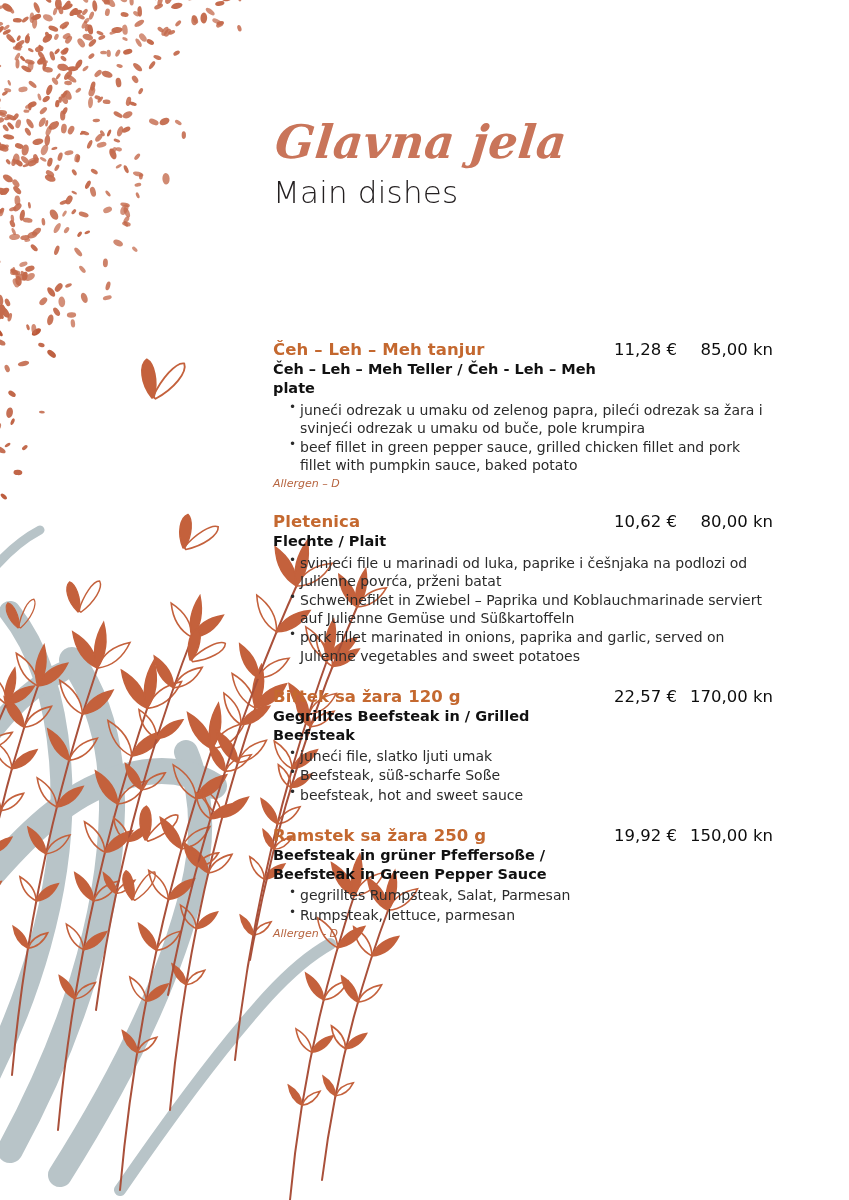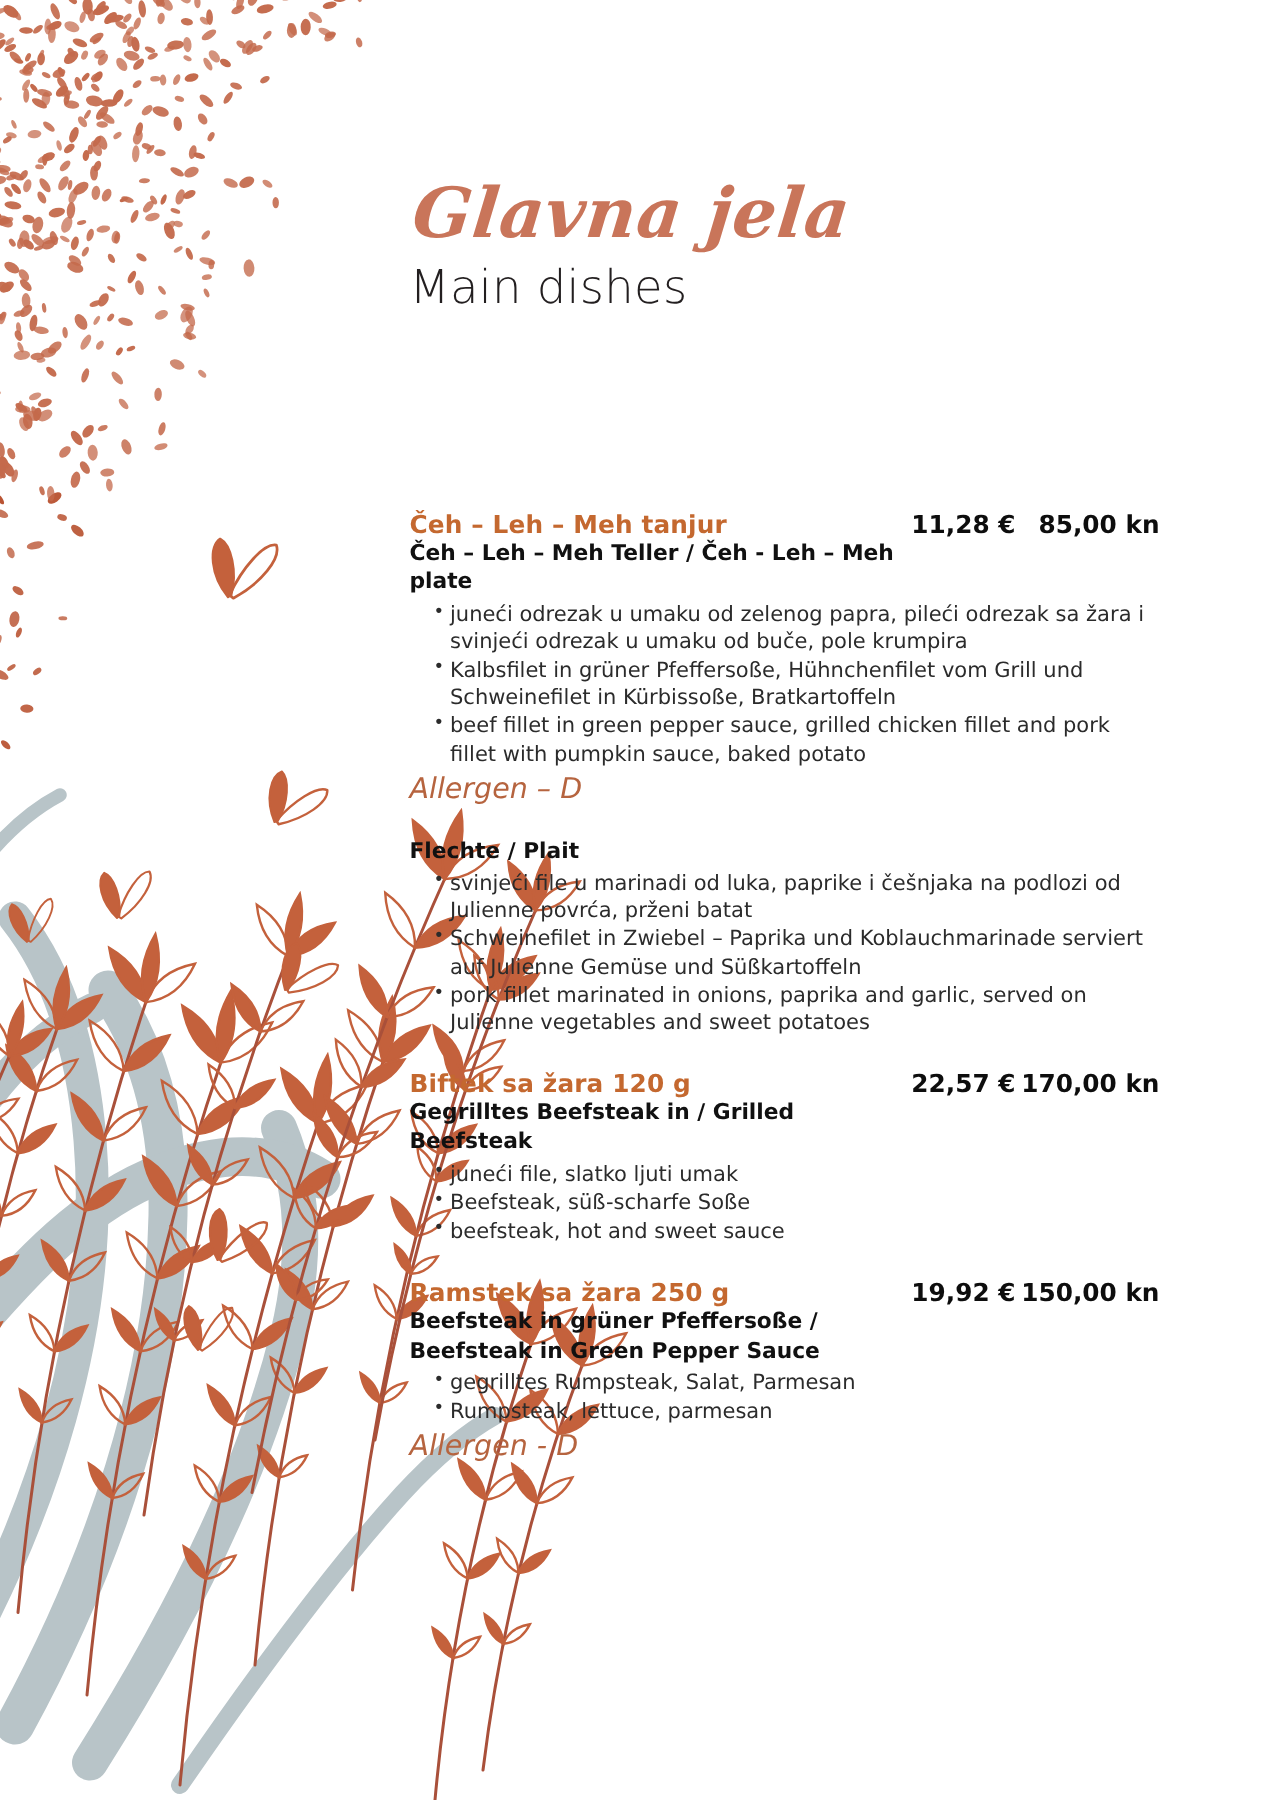--- a/index.html
+++ b/index.html
@@ -83,21 +83,21 @@
     font-size: 16.5px;
     font-weight: 700;
     color: #c4682f;
     letter-spacing: 0.1px;
     white-space: nowrap;
   }
   .prices {
     display: flex;
     align-items: baseline;
     white-space: nowrap;
-    font-weight: 700;
+    font-weight: 400;
     font-size: 16.5px;
     color: #0d0d0d;
   }
   .price-eur {
     width: 86px;
     text-align: right;
   }
   .price-kn {
     width: 96px;
     text-align: right;
@@ -126,21 +126,21 @@
   }
   .desc li:before {
     content: "•";
     position: absolute;
     left: -11px;
     top: -1px;
     font-size: 12px;
     color: #2b2b2b;
   }
   .allergen {
-    font-size: 19px;
+    font-size: 11px;
     font-style: italic;
     color: #b6643f;
     margin-top: 3px;
   }
 </style>
 </head>
 <body>
 
 <div class="page">
 
@@ -762,26 +762,32 @@
           <div class="item-head">
             <div class="item-name">Čeh – Leh – Meh tanjur</div>
             <div class="prices">
               <span class="price-eur">11,28 €</span>
               <span class="price-kn">85,00 kn</span>
             </div>
           </div>
           <div class="item-subtitle">Čeh – Leh – Meh Teller / Čeh - Leh – Meh plate</div>
           <ul class="desc">
             <li>juneći odrezak u umaku od zelenog papra, pileći odrezak sa žara i svinjeći odrezak u umaku od buče, pole krumpira</li>
-            <li>Kalbsfilet in grüner Pfeffersoße, Hühnchenfilet vom Grill und Schweinefilet in Kürbissoße, Bratkartoffeln</li>
             <li>beef fillet in green pepper sauce, grilled chicken fillet and pork fillet with pumpkin sauce, baked potato</li>
           </ul>
           <div class="allergen">Allergen – D</div>
         </div>
         <div class="item">
+          <div class="item-head">
+            <div class="item-name">Pletenica</div>
+            <div class="prices">
+              <span class="price-eur">10,62 €</span>
+              <span class="price-kn">80,00 kn</span>
+            </div>
+          </div>
           <div class="item-subtitle">Flechte / Plait</div>
           <ul class="desc">
             <li>svinjeći file u marinadi od luka, paprike i češnjaka na podlozi od Julienne povrća, prženi batat</li>
             <li>Schweinefilet in Zwiebel – Paprika und Koblauchmarinade serviert auf Julienne Gemüse und Süßkartoffeln</li>
             <li>pork fillet marinated in onions, paprika and garlic, served on Julienne vegetables and sweet potatoes</li>
           </ul>
         </div>
         <div class="item">
           <div class="item-head">
             <div class="item-name">Biftek sa žara 120 g</div>

